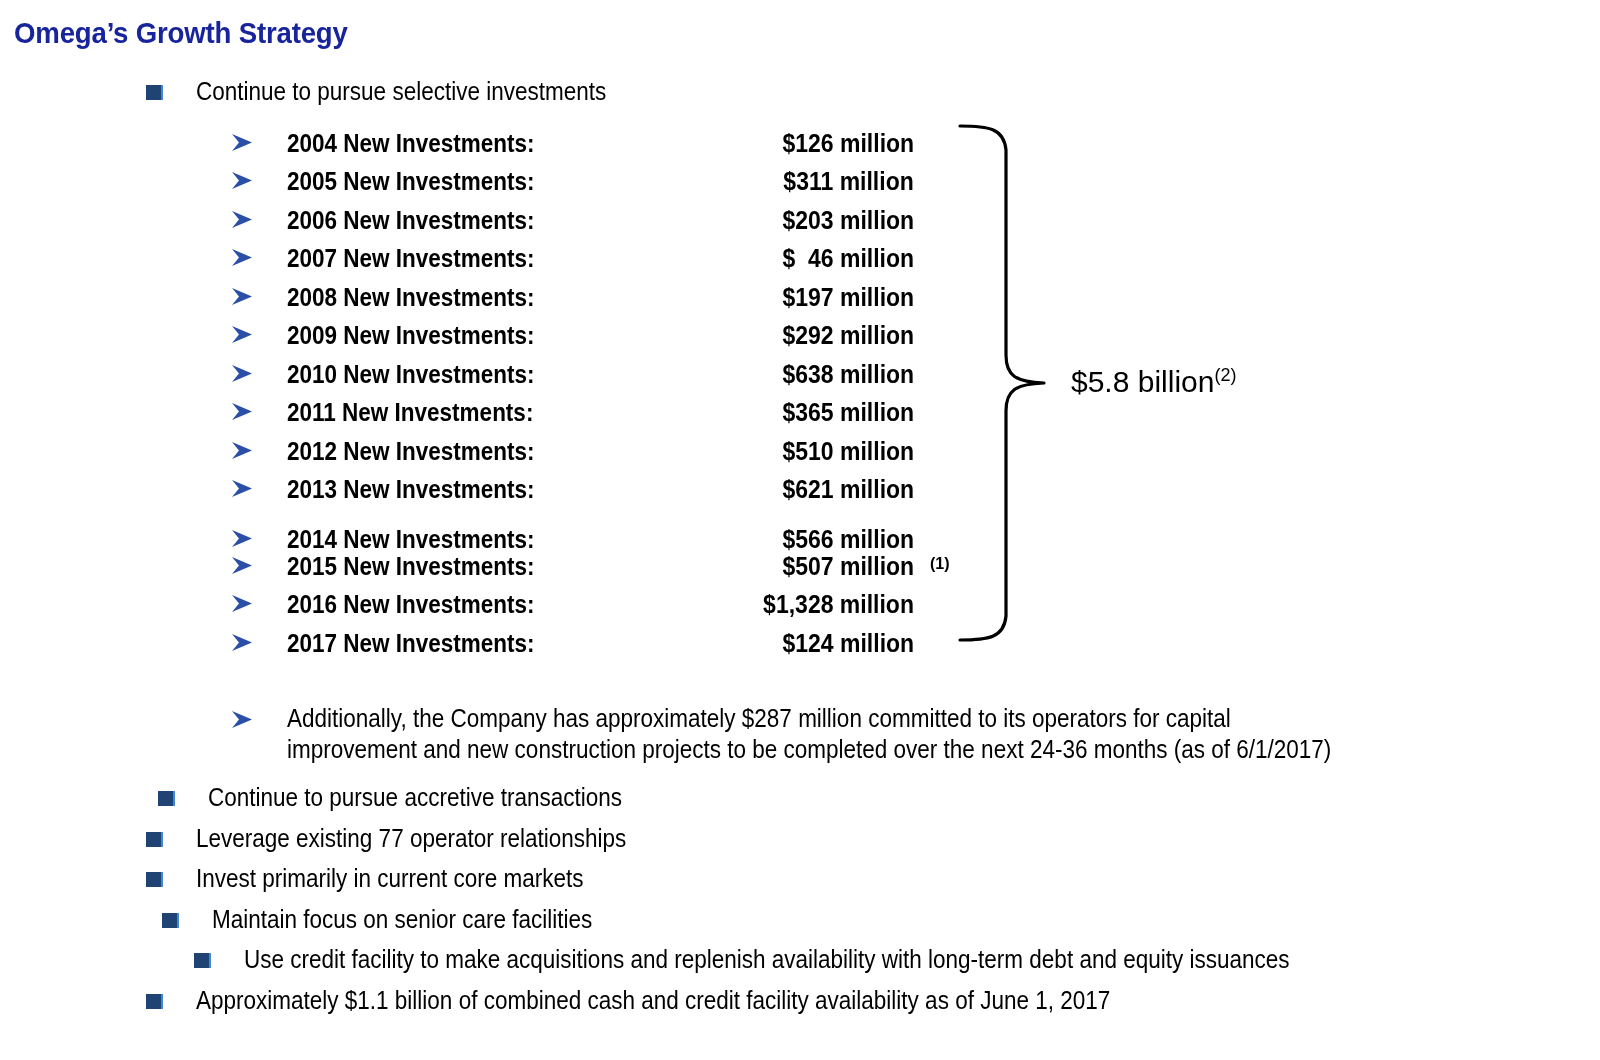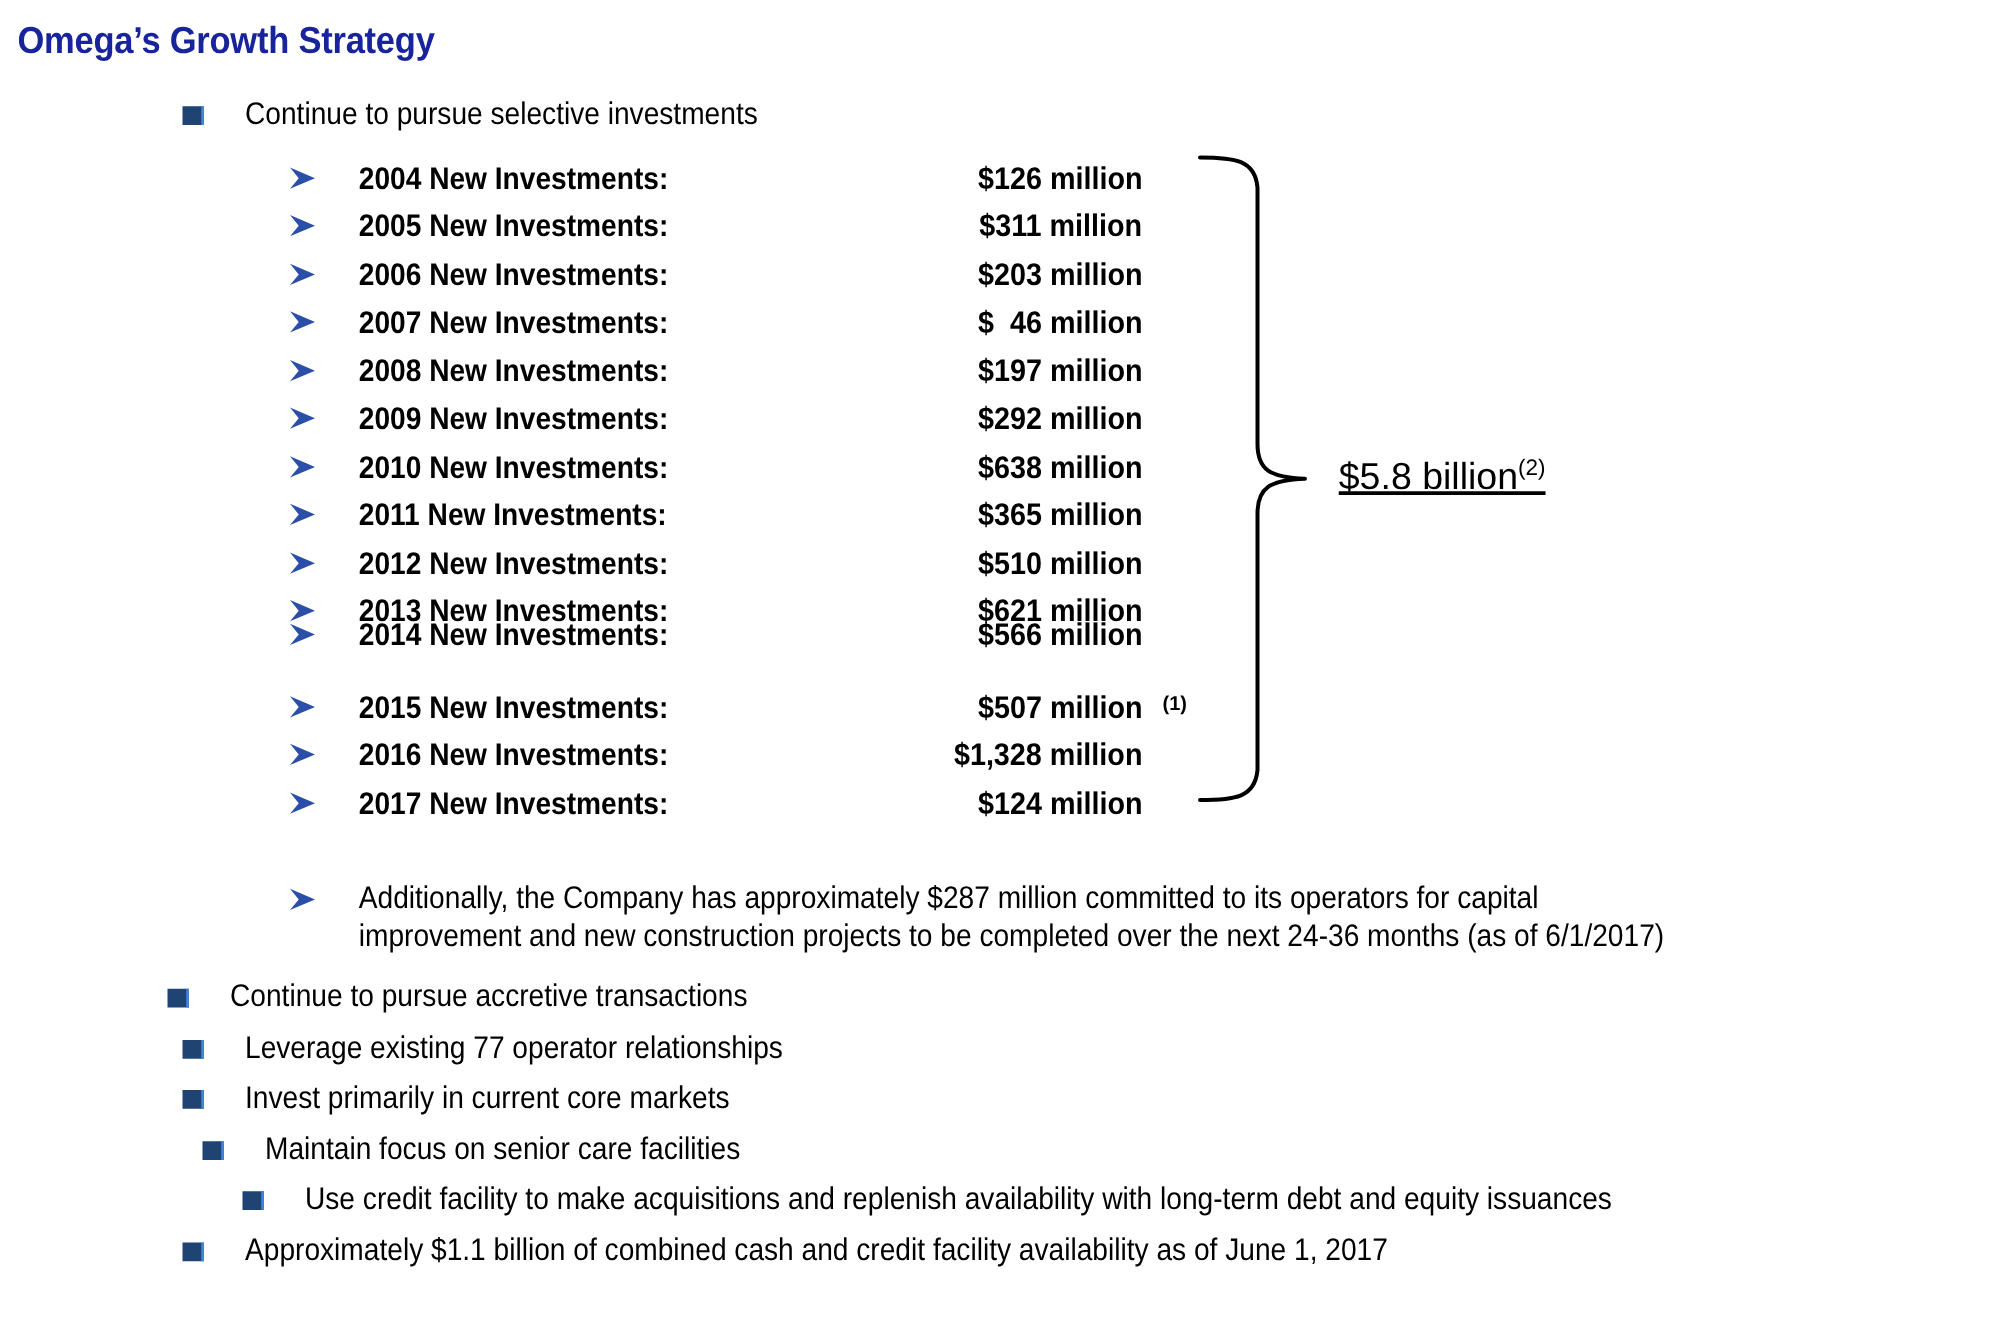--- a/index.html
+++ b/index.html
@@ -113,21 +113,20 @@
     left: 958px;
     top: 120px;
   }
   .total-text {
     position: absolute;
     left: 1071px;
     top: 364px;
     font-size: 30px;
     line-height: 36px;
     white-space: nowrap;
-    text-decoration: underline;
   }
   .total-text .tsup {
     font-size: 18px;
     vertical-align: super;
     line-height: 1;
   }
 
   
   .addl-row {
     position: absolute;
@@ -261,21 +260,21 @@
       <span class="arrow-icon" style="left: 0px; top: 5px;">
         <svg width="26" height="22" viewBox="0 0 26 22" xmlns="http://www.w3.org/2000/svg">
           <path d="M2 2 L22 10.5 L2 19 L9 10.5 Z" fill="#2b4fa8"></path>
         </svg>
       </span>
       <span class="inv-label">2013 New Investments:</span>
       <span class="inv-amount-wrap">
         <span class="inv-amount">$621 million</span>
       </span>
     </div>
-    <div class="inv-row" style="top: 492px;">
+    <div class="inv-row" style="top: 523px;">
       <span class="arrow-icon" style="left: 0px; top: 5px;">
         <svg width="26" height="22" viewBox="0 0 26 22" xmlns="http://www.w3.org/2000/svg">
           <path d="M2 2 L22 10.5 L2 19 L9 10.5 Z" fill="#2b4fa8"></path>
         </svg>
       </span>
       <span class="inv-label">2014 New Investments:</span>
       <span class="inv-amount-wrap">
         <span class="inv-amount">$566 million</span>
       </span>
     </div>
@@ -331,21 +330,21 @@
       <path d="M2 2 L22 10.5 L2 19 L9 10.5 Z" fill="#2b4fa8"></path>
     </svg>
   </span>
   <div class="addl-text">
     <div>Additionally, the Company has approximately $287 million committed to its operators for capital</div>
     <div>improvement and new construction projects to be completed over the next 24-36 months (as of 6/1/2017)</div>
   </div>
 </div>
 
 <div id="bottom-bullets">
-    <div class="l1-row" style="left: 134px; top: 782px;">
+    <div class="l1-row" style="left: 158px; top: 782px;">
       <span class="sq-bullet"></span>
       <span class="l1-text">Continue to pursue accretive transactions</span>
     </div>
     <div class="l1-row" style="left: 146px; top: 822.6px;">
       <span class="sq-bullet"></span>
       <span class="l1-text">Leverage existing 77 operator relationships</span>
     </div>
     <div class="l1-row" style="left: 146px; top: 863.2px;">
       <span class="sq-bullet"></span>
       <span class="l1-text">Invest primarily in current core markets</span>

